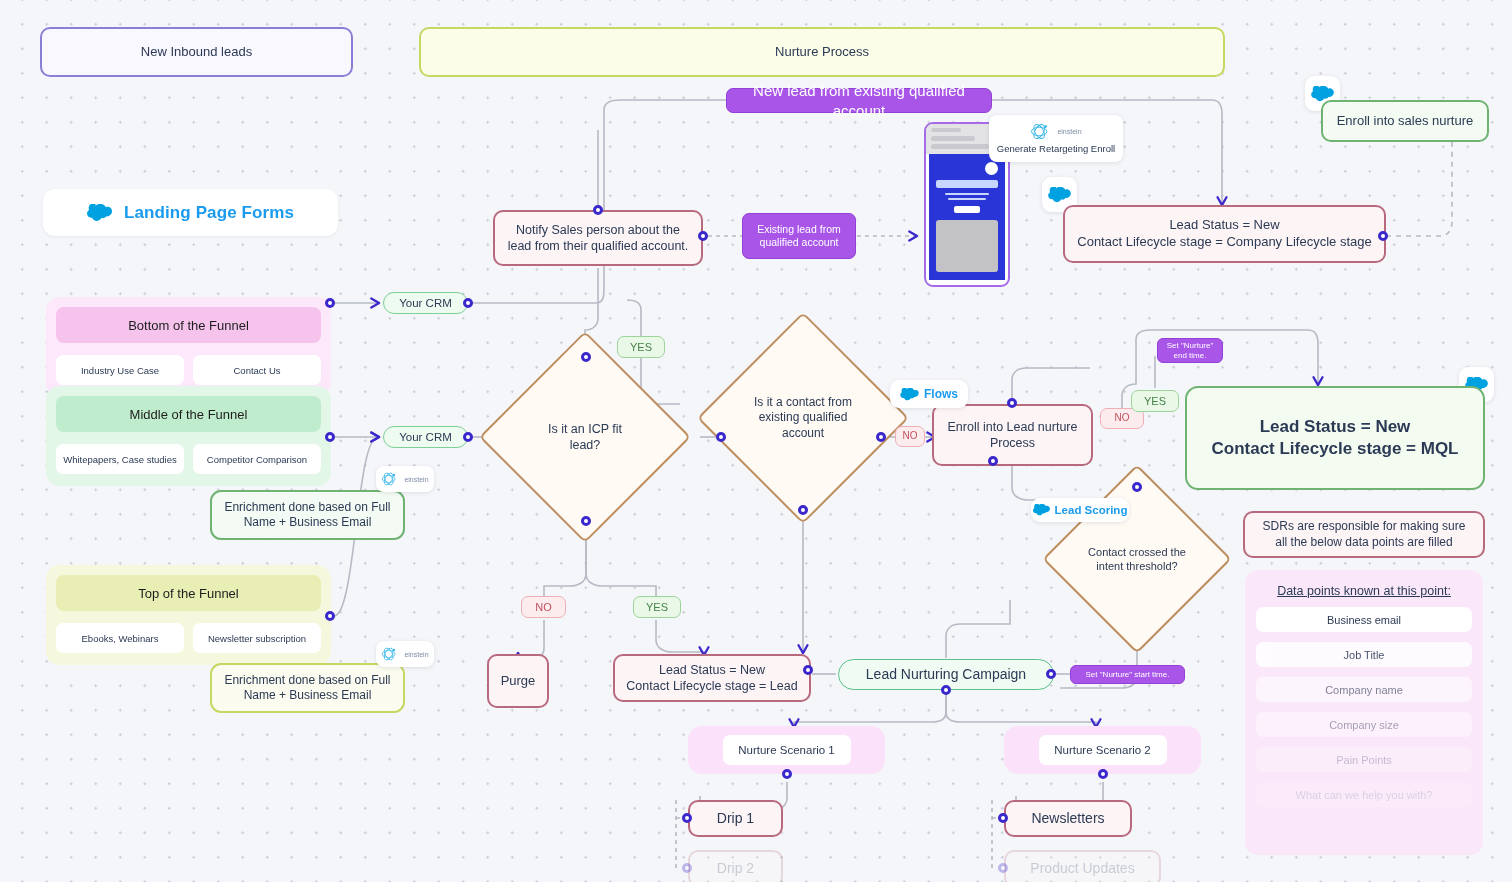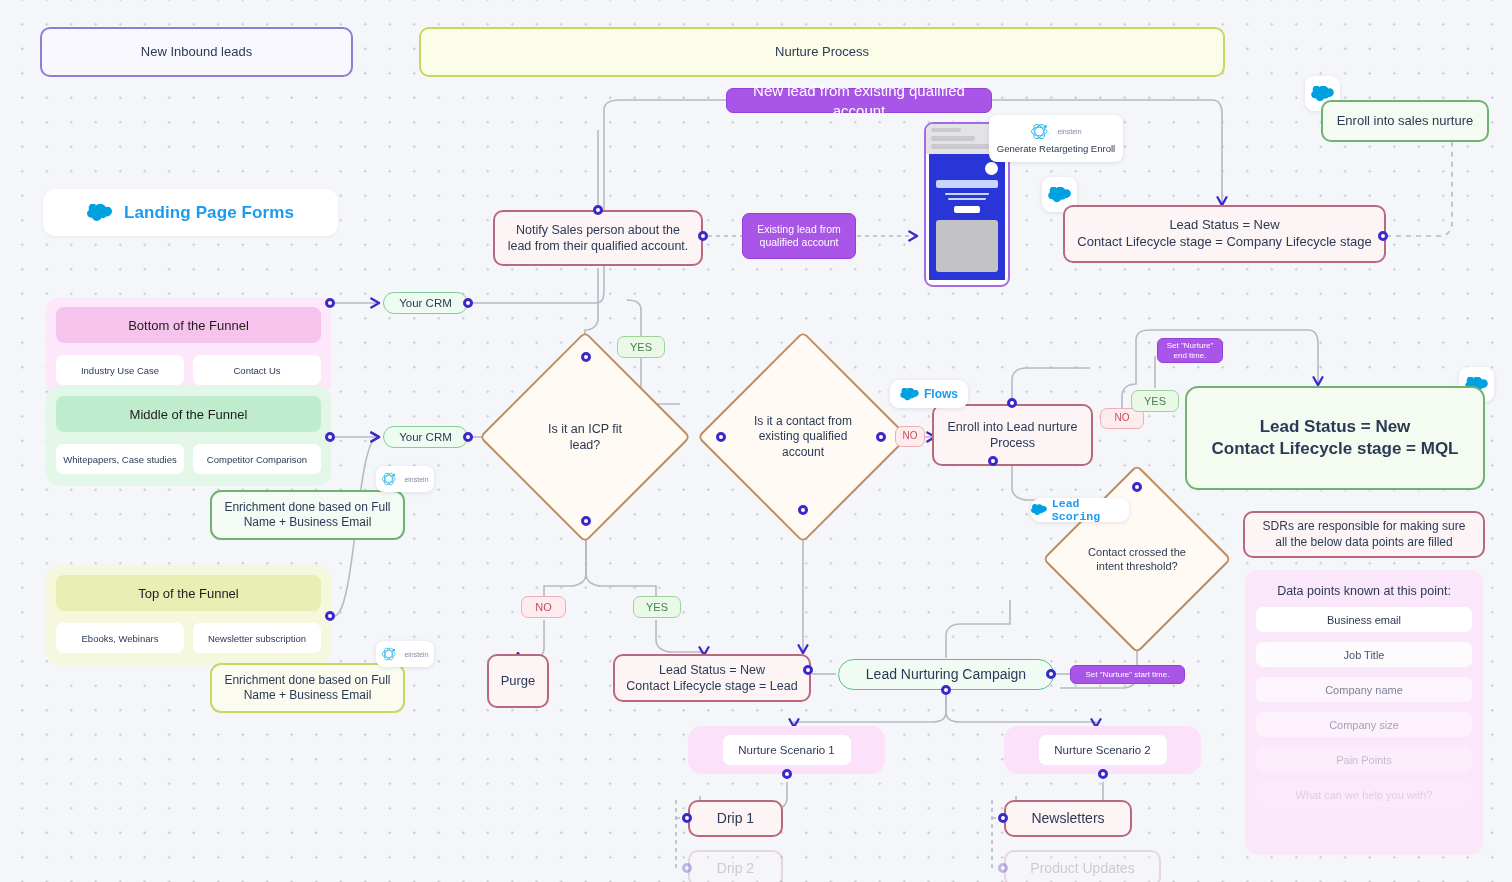--- a/index.html
+++ b/index.html
@@ -84,21 +84,21 @@
   .ph-bar { background:#c9c9cf; border-radius:2px; }
   .ph-body { background:#2a35d8; margin:0 3px; padding:8px 7px; }
   .ph-circle { width:13px; height:13px; border-radius:50%; background:#fff; float:right; }
   .ph-white { background:#fff; border-radius:2px; }
   .ph-lblue { background:#c9d6fb; border-radius:2px; }
   .ph-img { background:#c3c3c6; border-radius:3px; height:52px; margin-top:7px; }
   .ph-foot { padding:5px 4px 6px; }
 
   
   .dp-panel { position:absolute; background:#fbe7fa; border-radius:13px; padding:10px 11px; }
-  .dp-title { text-align:center; font-size:12.5px; margin:4px 0 9px; color:#2b3a55; }
+  .dp-title { text-align:center; font-size:12.5px; margin:4px 0 9px; color:#2b3a55;text-decoration:underline; }
   .dp-item { background:#fff; border-radius:7px; height:25px; display:flex; align-items:center;
              justify-content:center; font-size:11px; margin-bottom:10px; color:#2b3a55; }
 
   .port { position:absolute; width:10px; height:10px; border-radius:50%;
           background:#fff; border:3px solid #3b28cc; }
 </style>
 </head>
 <body>
 
 <div id="canvas">
@@ -324,21 +324,21 @@
   </div>
 
   <div class="diamond" style="left:510px; top:362px; width:150px; height:150px;">
     <div class="shape"></div>
     <div class="dlabel">
       <div><span>Is it an ICP fit</span><br>
            <span>lead?</span></div>
     </div>
   </div>
 
-  <div class="diamond" style="left:728px; top:362px; width:150px; height:150px;">
+  <div class="diamond" style="left:728px; top:343px; width:150px; height:150px;">
     <div class="shape"></div>
     <div class="dlabel" style="font-size:12px;">Is it a contact from existing qualified account</div>
   </div>
 
   <div class="diamond" style="left:1070px; top:492px; width:134px; height:134px;">
     <div class="shape"></div>
     <div class="dlabel" style="font-size:11px;">
       <div><span>Contact crossed the</span><br>
            <span>intent threshold?</span></div>
     </div>
@@ -367,21 +367,21 @@
     <span>Enroll into Lead nurture Process</span>
   </div>
 
   <div class="badge" style="left:890px; top:380px; width:78px; height:28px; gap:5px;">
     <svg width="19" height="13" viewBox="0 0 48 34">
       <path d="M19 6c2.6-2.8 6.3-4.5 10.4-4.5 5.5 0 10.2 3 12.7 7.5 2.2-1 4.6-1.2 6.9-.4-.1 0 .2.1.2.1 4.9 1.8 7.6 7 6.4 12S49 29.6 44 29.9c-.6 0-1.2 0-1.8-.1-1.3 2.3-3.8 3.9-6.6 3.9-1.2 0-2.3-.3-3.3-.8-1.7 4-5.7 6.8-10.3 6.8-4.8 0-8.9-3-10.5-7.2-.7.2-1.5.2-2.3.2C4.1 32.7 0 28.5 0 23.4c0-3.4 1.9-6.4 4.6-8-.6-1.3-.9-2.8-.9-4.3C3.7 5 8.7 0 14.8 0c1.6 0 3 .3 4.2.9z" fill="#00a1e0" transform="translate(0,-2) scale(0.86)"></path>
     </svg>
     <span class="badge-txt">Flows</span>
   </div>
 
-  <div class="badge" style="left:1031px; top:498px; width:98px; height:24px; gap:5px;font-family:Liberation Mono, monospace;">
+  <div class="badge" style="left:1031px; top:498px; width:98px; height:24px; gap:5px;">
     <svg width="17" height="12" viewBox="0 0 48 34">
       <path d="M19 6c2.6-2.8 6.3-4.5 10.4-4.5 5.5 0 10.2 3 12.7 7.5 2.2-1 4.6-1.2 6.9-.4-.1 0 .2.1.2.1 4.9 1.8 7.6 7 6.4 12S49 29.6 44 29.9c-.6 0-1.2 0-1.8-.1-1.3 2.3-3.8 3.9-6.6 3.9-1.2 0-2.3-.3-3.3-.8-1.7 4-5.7 6.8-10.3 6.8-4.8 0-8.9-3-10.5-7.2-.7.2-1.5.2-2.3.2C4.1 32.7 0 28.5 0 23.4c0-3.4 1.9-6.4 4.6-8-.6-1.3-.9-2.8-.9-4.3C3.7 5 8.7 0 14.8 0c1.6 0 3 .3 4.2.9z" fill="#00a1e0" transform="translate(0,-2) scale(0.86)"></path>
     </svg>
     <span class="badge-txt" style="font-size:11.5px;">Lead Scoring</span>
   </div>
 
   <div class="node solid-purple-sm" style="left:1157px; top:338px; width:66px; height:25px;">
     <span>Set "Nurture" end time.</span>
   </div>
 

